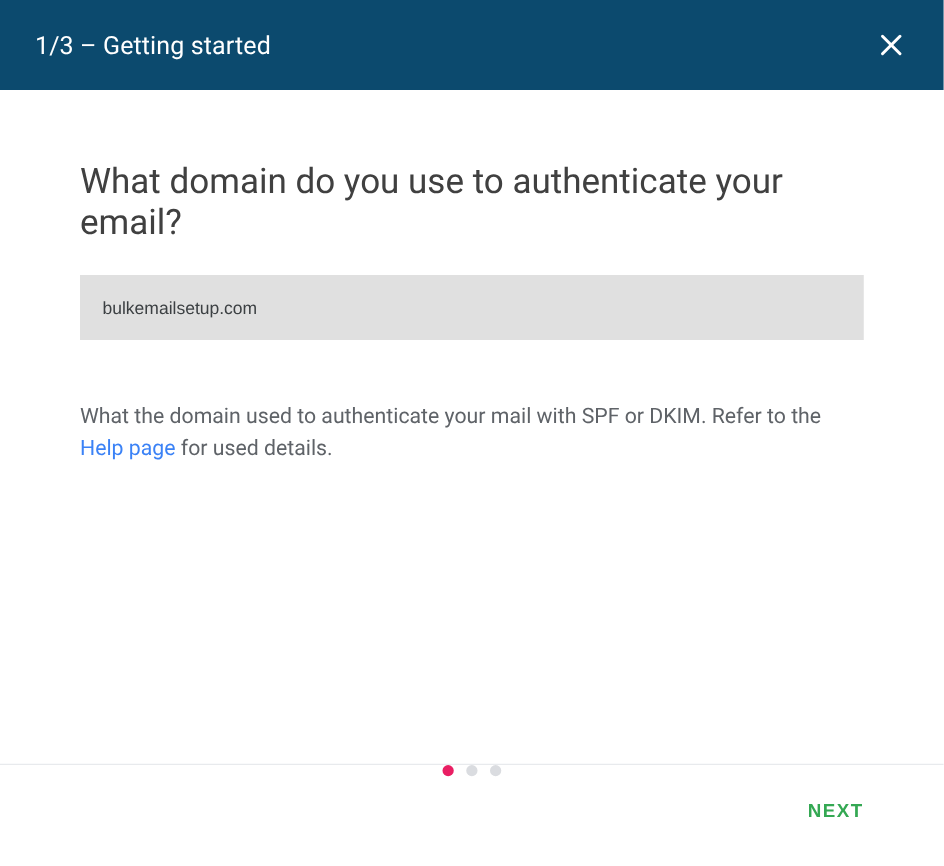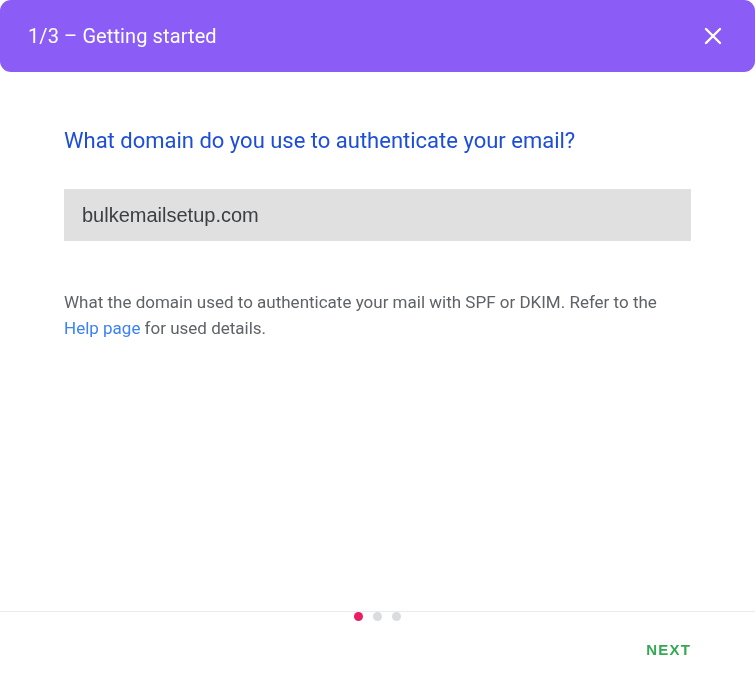--- a/index.html
+++ b/index.html
@@ -5,58 +5,57 @@
     * { box-sizing: border-box; margin: 0; padding: 0; }
     body {
       font-family: -apple-system, BlinkMacSystemFont, "Segoe UI", Roboto, Helvetica, Arial, sans-serif;
       background: #fff;
       width: 755px;
       height: 693px;
       overflow: hidden;
       position: relative;
     }
     .header {
-      background: #8b5cf6;
+      background: #0c4a6e;
       color: #fff;
       height: 72px;
       display: flex;
       align-items: center;
       justify-content: space-between;
       padding: 0 24px 0 28px;
-      border-radius: 11px;
     }
     .header-title {
       font-size: 20px;
       font-weight: 400;
       letter-spacing: 0.1px;
     }
     .close-btn {
       cursor: pointer;
       display: inline-flex;
       align-items: center;
       justify-content: center;
       width: 36px;
       height: 36px;
     }
     .close-btn svg { stroke: #fff; }
     .content {
       padding: 56px 64px 0 64px;
     }
     .question {
-      font-size: 22px;
-      color: #1d4ed8;
+      font-size: 28px;
+      color: #404040;
       font-weight: 400;
-      margin-bottom: 36px;
+      margin-bottom: 26px;
     }
     .domain-input {
       width: 100%;
       background: #e0e0e0;
       border: none;
       outline: none;
-      font-size: 20px;
+      font-size: 14px;
       color: #3c4043;
       padding: 16px 18px;
       height: 52px;
     }
     .help-text {
       margin-top: 48px;
       font-size: 17px;
       color: #5f6368;
       line-height: 1.55;
     }

